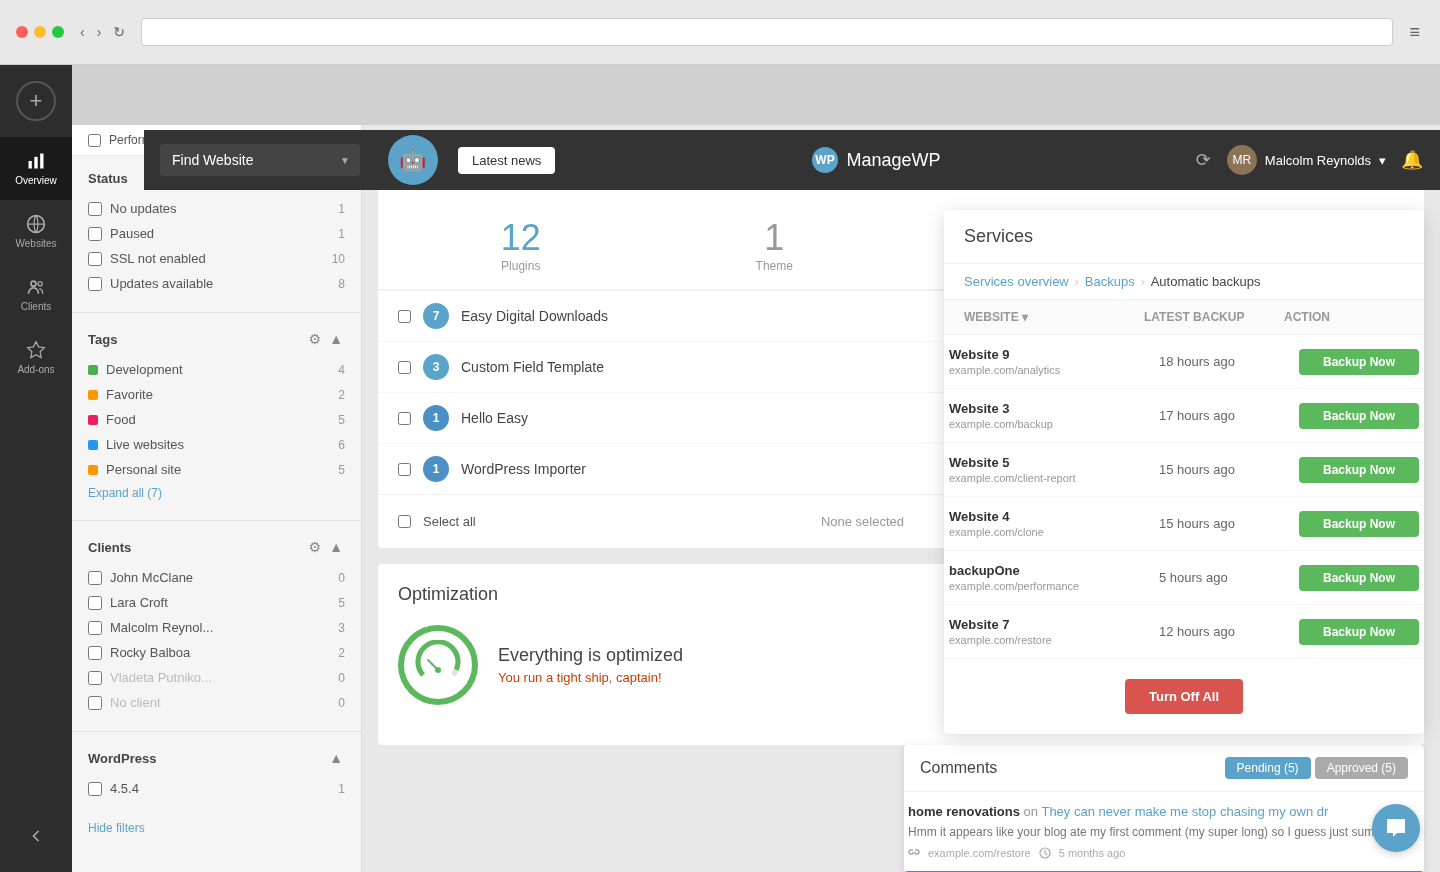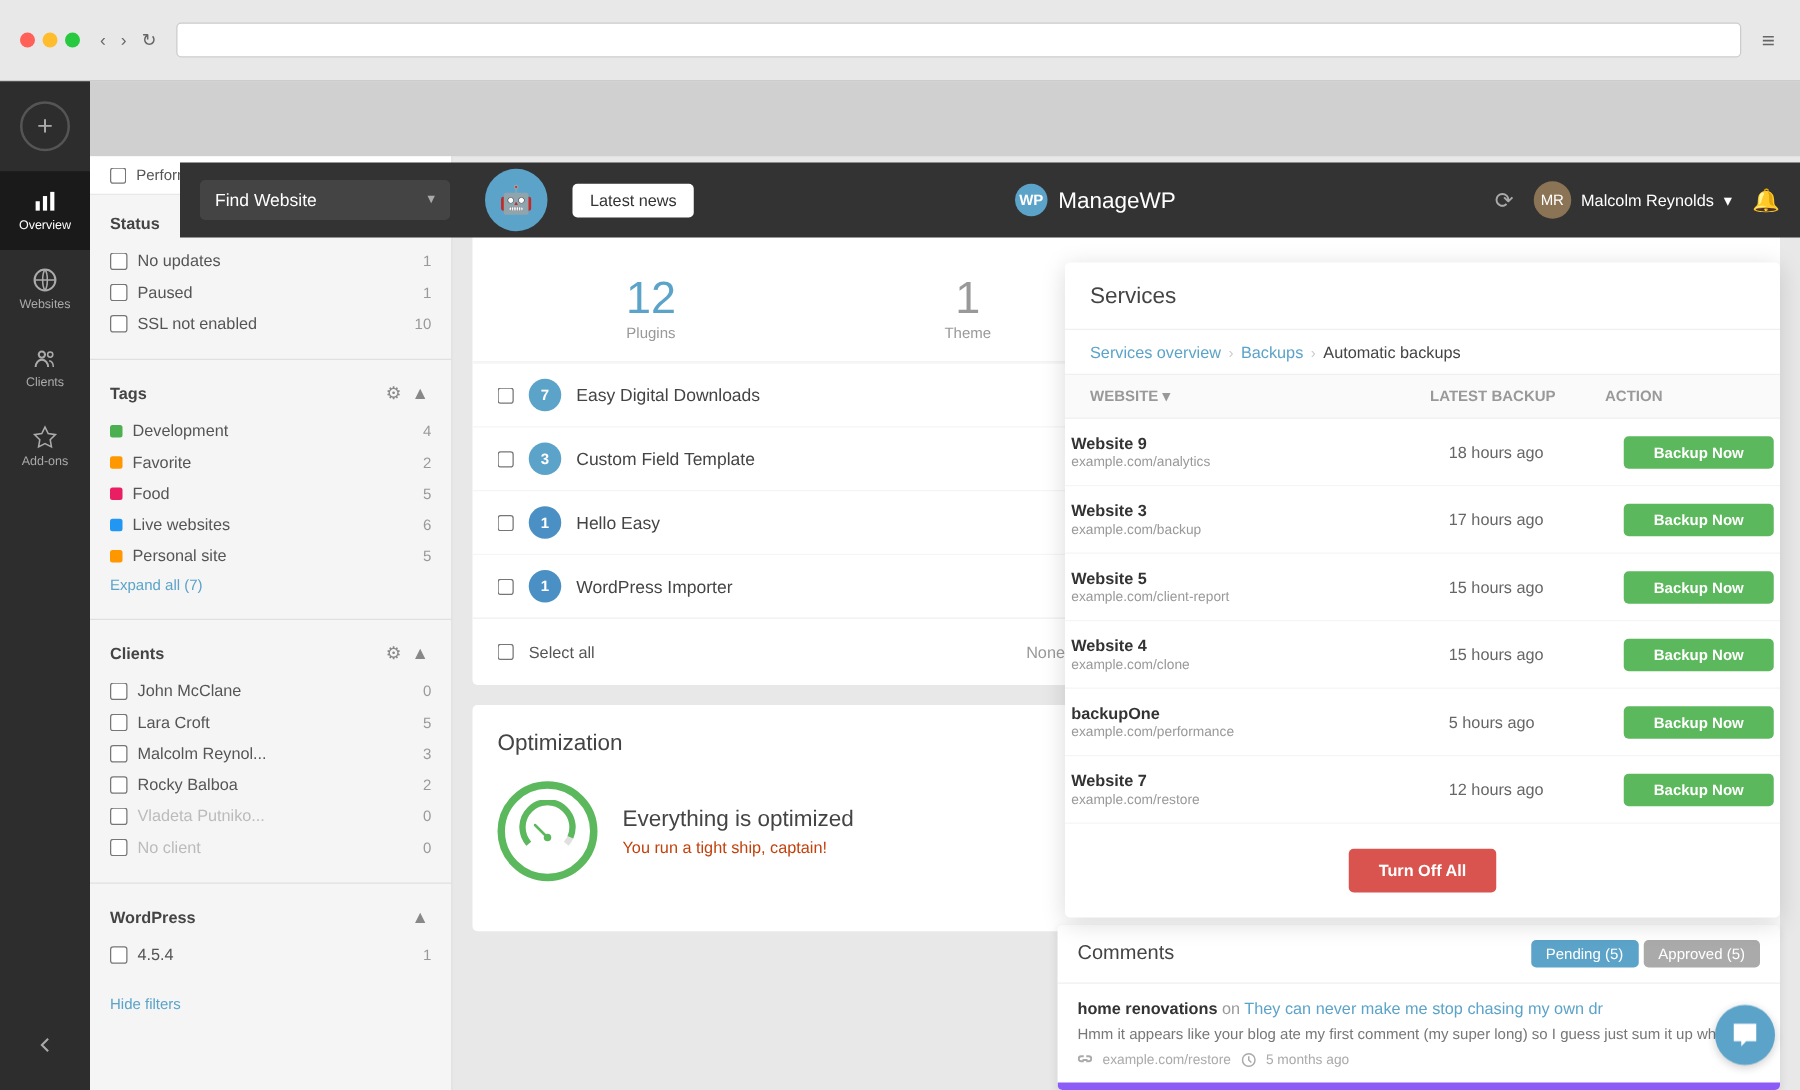--- a/index.html
+++ b/index.html
@@ -320,21 +320,21 @@
     }
     .gauge-inner { width: 60px; height: 60px; display: flex; align-items: center; justify-content: center; }
     .optimization-text h3 { font-size: 18px; font-weight: 400; color: #444; }
     .optimization-text p { font-size: 13px; color: #c2410c; margin-top: 4px; }
 
     
     .services-panel {
       position: absolute;
       top: 145px;
       right: 16px;
-      width: 572px;
+      width: 480px;
       background: white;
       border-radius: 4px;
       box-shadow: 0 4px 20px rgba(0,0,0,0.15);
       z-index: 20;
       overflow: hidden;
     }
     .services-header {
       padding: 16px 20px;
       border-bottom: 1px solid #f0f0f0;
     }
@@ -391,21 +391,21 @@
       cursor: pointer;
       font-size: 13px;
       font-weight: 600;
     }
 
     
     .comments-panel {
       position: absolute;
       bottom: 0;
       right: 16px;
-      width: 578px;
+      width: 520px;
       background: white;
       border-radius: 4px;
       box-shadow: 0 2px 8px rgba(0,0,0,0.1);
       z-index: 15;
       overflow: hidden;
     }
     .comments-header {
       display: flex;
       align-items: center;
       padding: 12px 16px;
@@ -416,21 +416,21 @@
     .comments-tab {
       padding: 4px 12px;
       background: #5ba3c9;
       color: white;
       border: none;
       border-radius: 4px;
       font-size: 12px;
       cursor: pointer;
     }
     .comments-tab.secondary { background: #aaa; }
-    .comment-item { padding: 12px 16px; border-bottom: 6px solid #8b5cf6; }
+    .comment-item { padding: 12px 4px; border-bottom: 1px solid #8b5cf6; }
     .comment-blog { font-weight: 600; font-size: 13px; color: #333; }
     .comment-post { font-size: 13px; color: #5ba3c9; }
     .comment-text { font-size: 12px; color: #777; margin-top: 4px; line-height: 1.5; white-space: nowrap; overflow: hidden; text-overflow: ellipsis; }
     .comment-footer { display: flex; align-items: center; gap: 8px; margin-top: 6px; font-size: 11px; color: #aaa; }
 
     
     .chat-btn {
       position: fixed;
       bottom: 20px;
       right: 20px;
@@ -581,20 +581,25 @@
           </div>
           <div class="filter-item">
             <input type="checkbox" style="">
             <span class="filter-item-label">Paused</span>
             <span class="filter-item-count">1</span>
           </div>
           <div class="filter-item">
             <input type="checkbox" style="">
             <span class="filter-item-label">SSL not enabled</span>
             <span class="filter-item-count">10</span>
+          </div>
+          <div class="filter-item">
+            <input type="checkbox" style="">
+            <span class="filter-item-label">Updates available</span>
+            <span class="filter-item-count">8</span>
           </div>
         </div>
 
         <hr class="filter-divider">
 
         
         <div class="filter-section">
           <div class="filter-section-header">
             <span class="filter-section-title">Tags</span>
             <div class="filter-section-controls">

